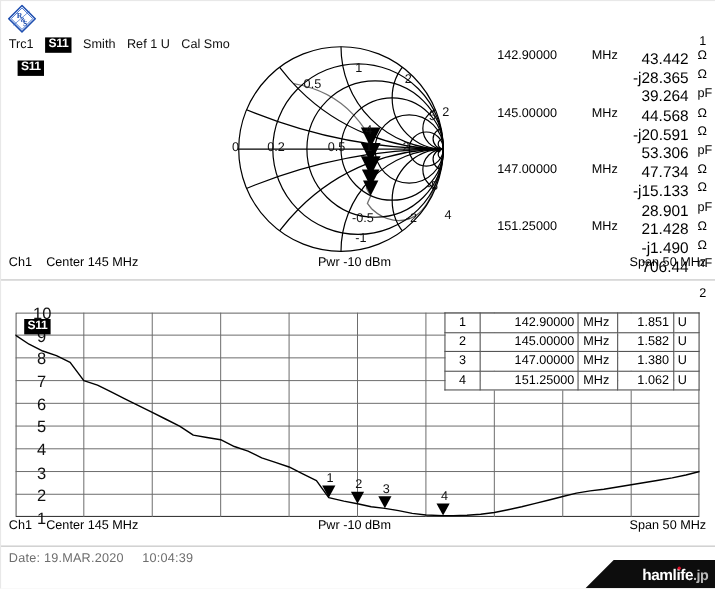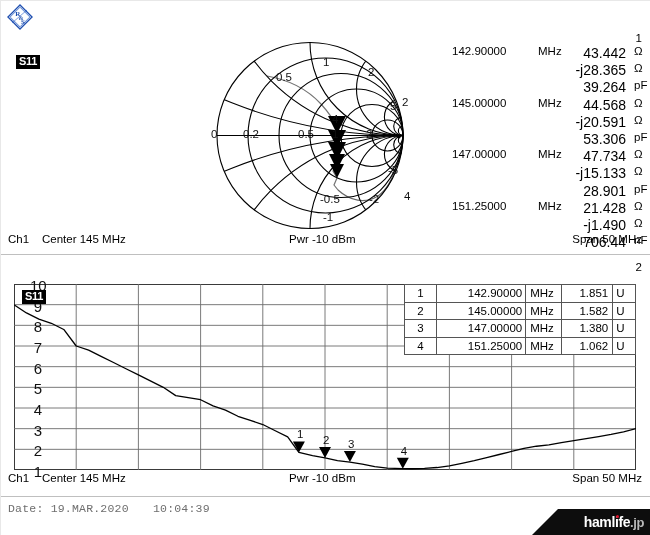--- a/index.html
+++ b/index.html
@@ -79,21 +79,21 @@
 
   
   #status2{left:0;top:472px;width:650px;height:18px;}
   #status2 .ch{position:absolute;left:8px;top:0;font-size:11.5px;}
   #status2 .ctr{position:absolute;left:42px;top:0;font-size:11.5px;}
   #status2 .pwr{position:absolute;left:289px;top:0;font-size:11.5px;}
   #status2 .span{position:absolute;right:8px;top:0;font-size:11.5px;}
 
   
   #footer-line{left:0;top:496px;}
-  #datestamp{left:8px;top:502px;font-family:Liberation Mono, monospace;
+  #datestamp{left:8px;top:502px;font-family:Liberation Sans, sans-serif;
              font-size:11.5px;color:#6e6e6e;letter-spacing:0.2px;}
 
   
   #watermark{position:absolute;right:0;bottom:0;height:26px;width:118px;}
   #wm-shape{position:absolute;right:0;bottom:0;height:26px;width:118px;
             background:#0d0d0d;
             clip-path:polygon(26px 0, 118px 0, 118px 26px, 0 26px);}
   #wm-text{position:absolute;right:6px;bottom:4px;font-size:14px;font-weight:bold;
            letter-spacing:-0.4px;line-height:16px;color:#ffffff;}
   #wm-text .jp{color:#b9b9b9;font-weight:bold;font-size:13px;}
@@ -112,20 +112,27 @@
     <svg width="26" height="26" viewBox="0 0 26 26">
       <polygon points="13,1 25,13 13,25 1,13" fill="#ffffff" stroke="#1f4fb0" stroke-width="1.4"></polygon>
       <polygon points="13,3.2 22.8,13 13,22.8 3.2,13" fill="#ffffff" stroke="#2b62c9" stroke-width="0.8"></polygon>
       <text x="8.2" y="12.2" font-family="Liberation Serif, serif" font-size="7" font-weight="bold" fill="#1f4fb0">R</text>
       <text x="11.6" y="15.6" font-family="Liberation Serif, serif" font-size="6" font-weight="bold" fill="#1f4fb0">&amp;</text>
       <text x="14.0" y="19.6" font-family="Liberation Serif, serif" font-size="7" font-weight="bold" fill="#1f4fb0">S</text>
       <line x1="5" y1="19" x2="20" y2="6" stroke="#2b62c9" stroke-width="0.6"></line>
     </svg>
   </div>
 
+  <div class="abs" id="trc1-header">
+    <span class="hdr-label">Trc1</span>
+    <span class="inv">S11</span>
+    <span class="hdr-label">Smith</span>
+    <span class="hdr-label">Ref 1 U</span>
+    <span class="hdr-label">Cal Smo</span>
+  </div>
   <div class="abs" id="trc1-num">1</div>
 
   <div class="abs" id="s11-badge-1">
     <span class="inv">S11</span>
   </div>
 
   <div class="abs" id="smith-wrap">
     <svg width="240" height="195" viewBox="0 0 240 195">
 
       <g fill="none" stroke="#000000" stroke-width="1.1">

